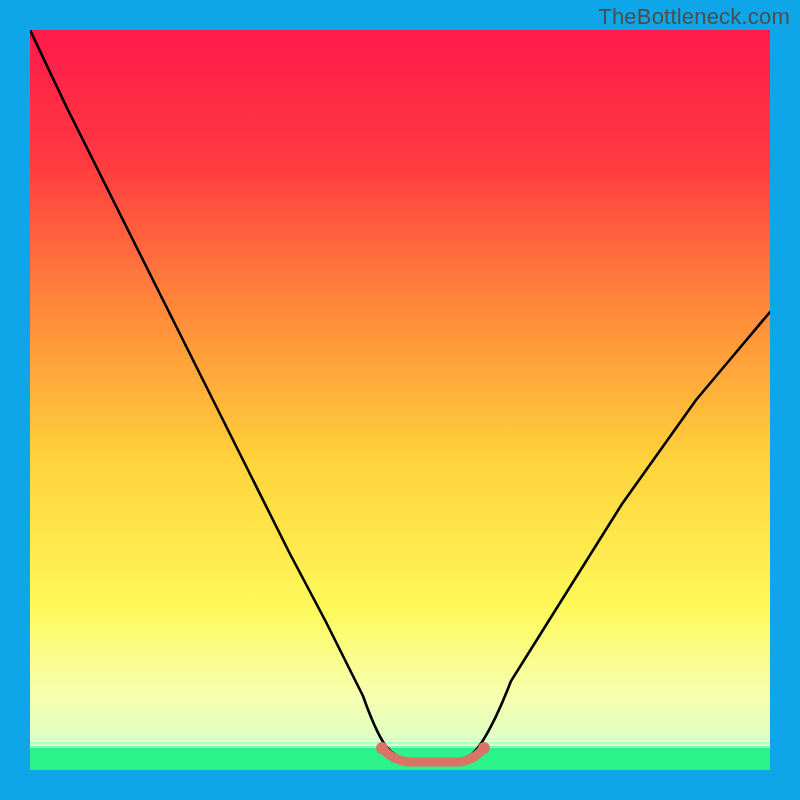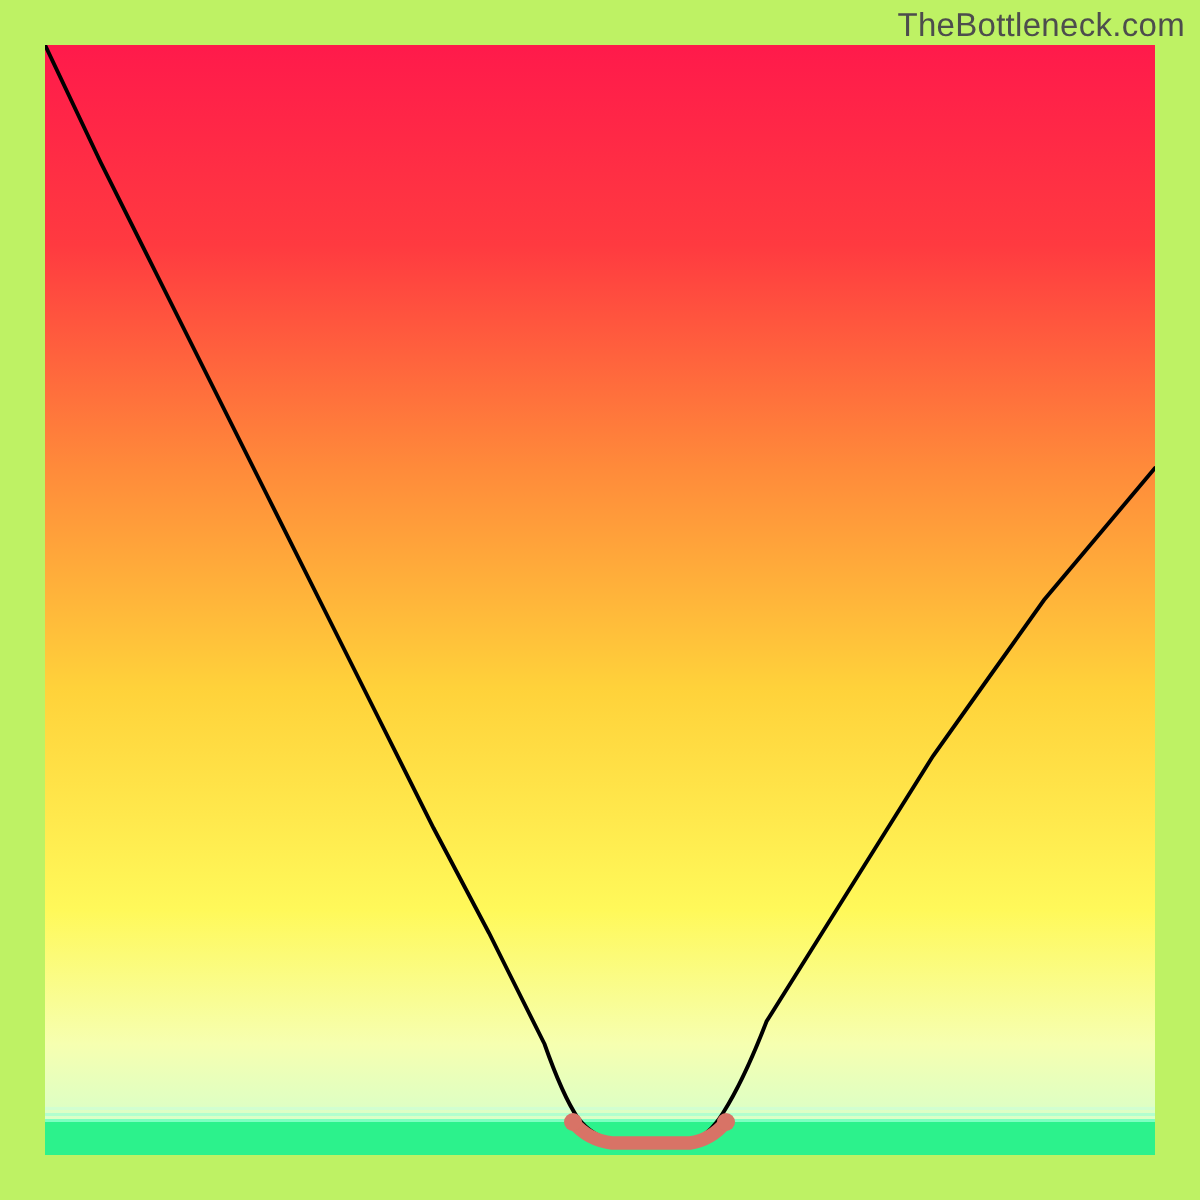--- a/index.html
+++ b/index.html
@@ -8,21 +8,21 @@
     width: 800px;
     height: 800px;
     background: #000;
     overflow: hidden;
     font-family: Arial, Helvetica, sans-serif;
   }
   .frame {
     position: relative;
     width: 800px;
     height: 800px;
-    background: #bef264;
+    background: #0ea5e9;
   }
   .watermark {
     position: absolute;
     top: 4px;
     right: 10px;
     color: #4d4d4d;
     font-size: 22px;
     font-weight: 500;
     letter-spacing: 0.2px;
     z-index: 5;

